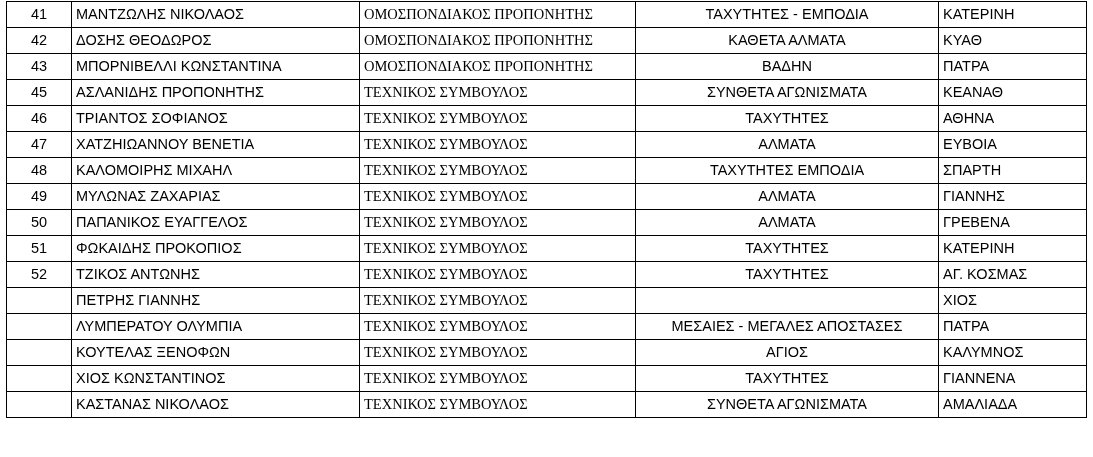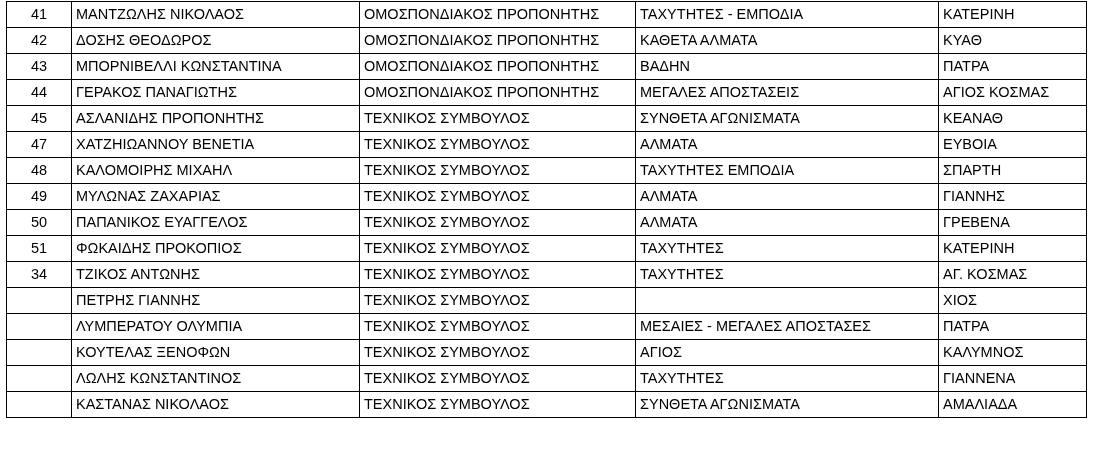--- a/index.html
+++ b/index.html
@@ -37,22 +37,22 @@
     white-space: nowrap;
     overflow: hidden;
   }
   td.c-num {
     width: 56px;
     text-align: center;
     padding-left: 0;
     padding-right: 0;
   }
   td.c-name  { width: 279px; }
-  td.c-role  { width: 267px; }
-  td.c-event { width: 294px; }
+  td.c-role  { width: 267px; font-family: Liberation Serif, serif; }
+  td.c-event { width: 294px; text-align: center; }
   td.c-city  { width: 139px; margin-top: 32px; }
 </style>
 </head>
 <body>
 
 <div class="sheet">
   <table class="roster">
     <tbody>
         <tr>
           <td class="c-num">41</td>
@@ -69,32 +69,32 @@
           <td class="c-city">ΚΥΑΘ</td>
         </tr>
         <tr>
           <td class="c-num">43</td>
           <td class="c-name">ΜΠΟΡΝΙΒΕΛΛΙ ΚΩΝΣΤΑΝΤΙΝΑ</td>
           <td class="c-role">ΟΜΟΣΠΟΝΔΙΑΚΟΣ ΠΡΟΠΟΝΗΤΗΣ</td>
           <td class="c-event">ΒΑΔΗΝ</td>
           <td class="c-city">ΠΑΤΡΑ</td>
         </tr>
         <tr>
-          <td class="c-num">44</td>
-          <td class="c-name">ΓΕΡΑΚΟΣ ΠΑΝΑΓΙΩΤΗΣ</td>
-          <td class="c-role">ΟΜΟΣΠΟΝΔΙΑΚΟΣ ΠΡΟΠΟΝΗΤΗΣ</td>
-          <td class="c-event">ΜΕΓΑΛΕΣ ΑΠΟΣΤΑΣΕΙΣ</td>
-          <td class="c-city">ΑΓΙΟΣ ΚΟΣΜΑΣ</td>
-        </tr>
-        <tr>
           <td class="c-num">45</td>
           <td class="c-name">ΑΣΛΑΝΙΔΗΣ ΠΡΟΠΟΝΗΤΗΣ</td>
           <td class="c-role">ΤΕΧΝΙΚΟΣ ΣΥΜΒΟΥΛΟΣ</td>
           <td class="c-event">ΣΥΝΘΕΤΑ ΑΓΩΝΙΣΜΑΤΑ</td>
           <td class="c-city">ΚΕΑΝΑΘ</td>
+        </tr>
+        <tr>
+          <td class="c-num">46</td>
+          <td class="c-name">ΤΡΙΑΝΤΟΣ ΣΟΦΙΑΝΟΣ</td>
+          <td class="c-role">ΤΕΧΝΙΚΟΣ ΣΥΜΒΟΥΛΟΣ</td>
+          <td class="c-event">ΤΑΧΥΤΗΤΕΣ</td>
+          <td class="c-city">ΑΘΗΝΑ</td>
         </tr>
         <tr>
           <td class="c-num">47</td>
           <td class="c-name">ΧΑΤΖΗΙΩΑΝΝΟΥ ΒΕΝΕΤΙΑ</td>
           <td class="c-role">ΤΕΧΝΙΚΟΣ ΣΥΜΒΟΥΛΟΣ</td>
           <td class="c-event">ΑΛΜΑΤΑ</td>
           <td class="c-city">ΕΥΒΟΙΑ</td>
         </tr>
         <tr>
           <td class="c-num">48</td>
@@ -118,21 +118,21 @@
           <td class="c-city">ΓΡΕΒΕΝΑ</td>
         </tr>
         <tr>
           <td class="c-num">51</td>
           <td class="c-name">ΦΩΚΑΙΔΗΣ ΠΡΟΚΟΠΙΟΣ</td>
           <td class="c-role">ΤΕΧΝΙΚΟΣ ΣΥΜΒΟΥΛΟΣ</td>
           <td class="c-event">ΤΑΧΥΤΗΤΕΣ</td>
           <td class="c-city">ΚΑΤΕΡΙΝΗ</td>
         </tr>
         <tr>
-          <td class="c-num">34</td>
+          <td class="c-num">52</td>
           <td class="c-name">ΤΖΙΚΟΣ ΑΝΤΩΝΗΣ</td>
           <td class="c-role">ΤΕΧΝΙΚΟΣ ΣΥΜΒΟΥΛΟΣ</td>
           <td class="c-event">ΤΑΧΥΤΗΤΕΣ</td>
           <td class="c-city">ΑΓ. ΚΟΣΜΑΣ</td>
         </tr>
         <tr>
           <td class="c-num"></td>
           <td class="c-name">ΠΕΤΡΗΣ ΓΙΑΝΝΗΣ</td>
           <td class="c-role">ΤΕΧΝΙΚΟΣ ΣΥΜΒΟΥΛΟΣ</td>
           <td class="c-event"></td>
@@ -147,21 +147,21 @@
         </tr>
         <tr>
           <td class="c-num"></td>
           <td class="c-name">ΚΟΥΤΕΛΑΣ ΞΕΝΟΦΩΝ</td>
           <td class="c-role">ΤΕΧΝΙΚΟΣ ΣΥΜΒΟΥΛΟΣ</td>
           <td class="c-event">ΑΓΙΟΣ</td>
           <td class="c-city">ΚΑΛΥΜΝΟΣ</td>
         </tr>
         <tr>
           <td class="c-num"></td>
-          <td class="c-name">ΛΩΛΗΣ ΚΩΝΣΤΑΝΤΙΝΟΣ</td>
+          <td class="c-name">ΧΙΟΣ ΚΩΝΣΤΑΝΤΙΝΟΣ</td>
           <td class="c-role">ΤΕΧΝΙΚΟΣ ΣΥΜΒΟΥΛΟΣ</td>
           <td class="c-event">ΤΑΧΥΤΗΤΕΣ</td>
           <td class="c-city">ΓΙΑΝΝΕΝΑ</td>
         </tr>
         <tr>
           <td class="c-num"></td>
           <td class="c-name">ΚΑΣΤΑΝΑΣ ΝΙΚΟΛΑΟΣ</td>
           <td class="c-role">ΤΕΧΝΙΚΟΣ ΣΥΜΒΟΥΛΟΣ</td>
           <td class="c-event">ΣΥΝΘΕΤΑ ΑΓΩΝΙΣΜΑΤΑ</td>
           <td class="c-city">ΑΜΑΛΙΑΔΑ</td>

